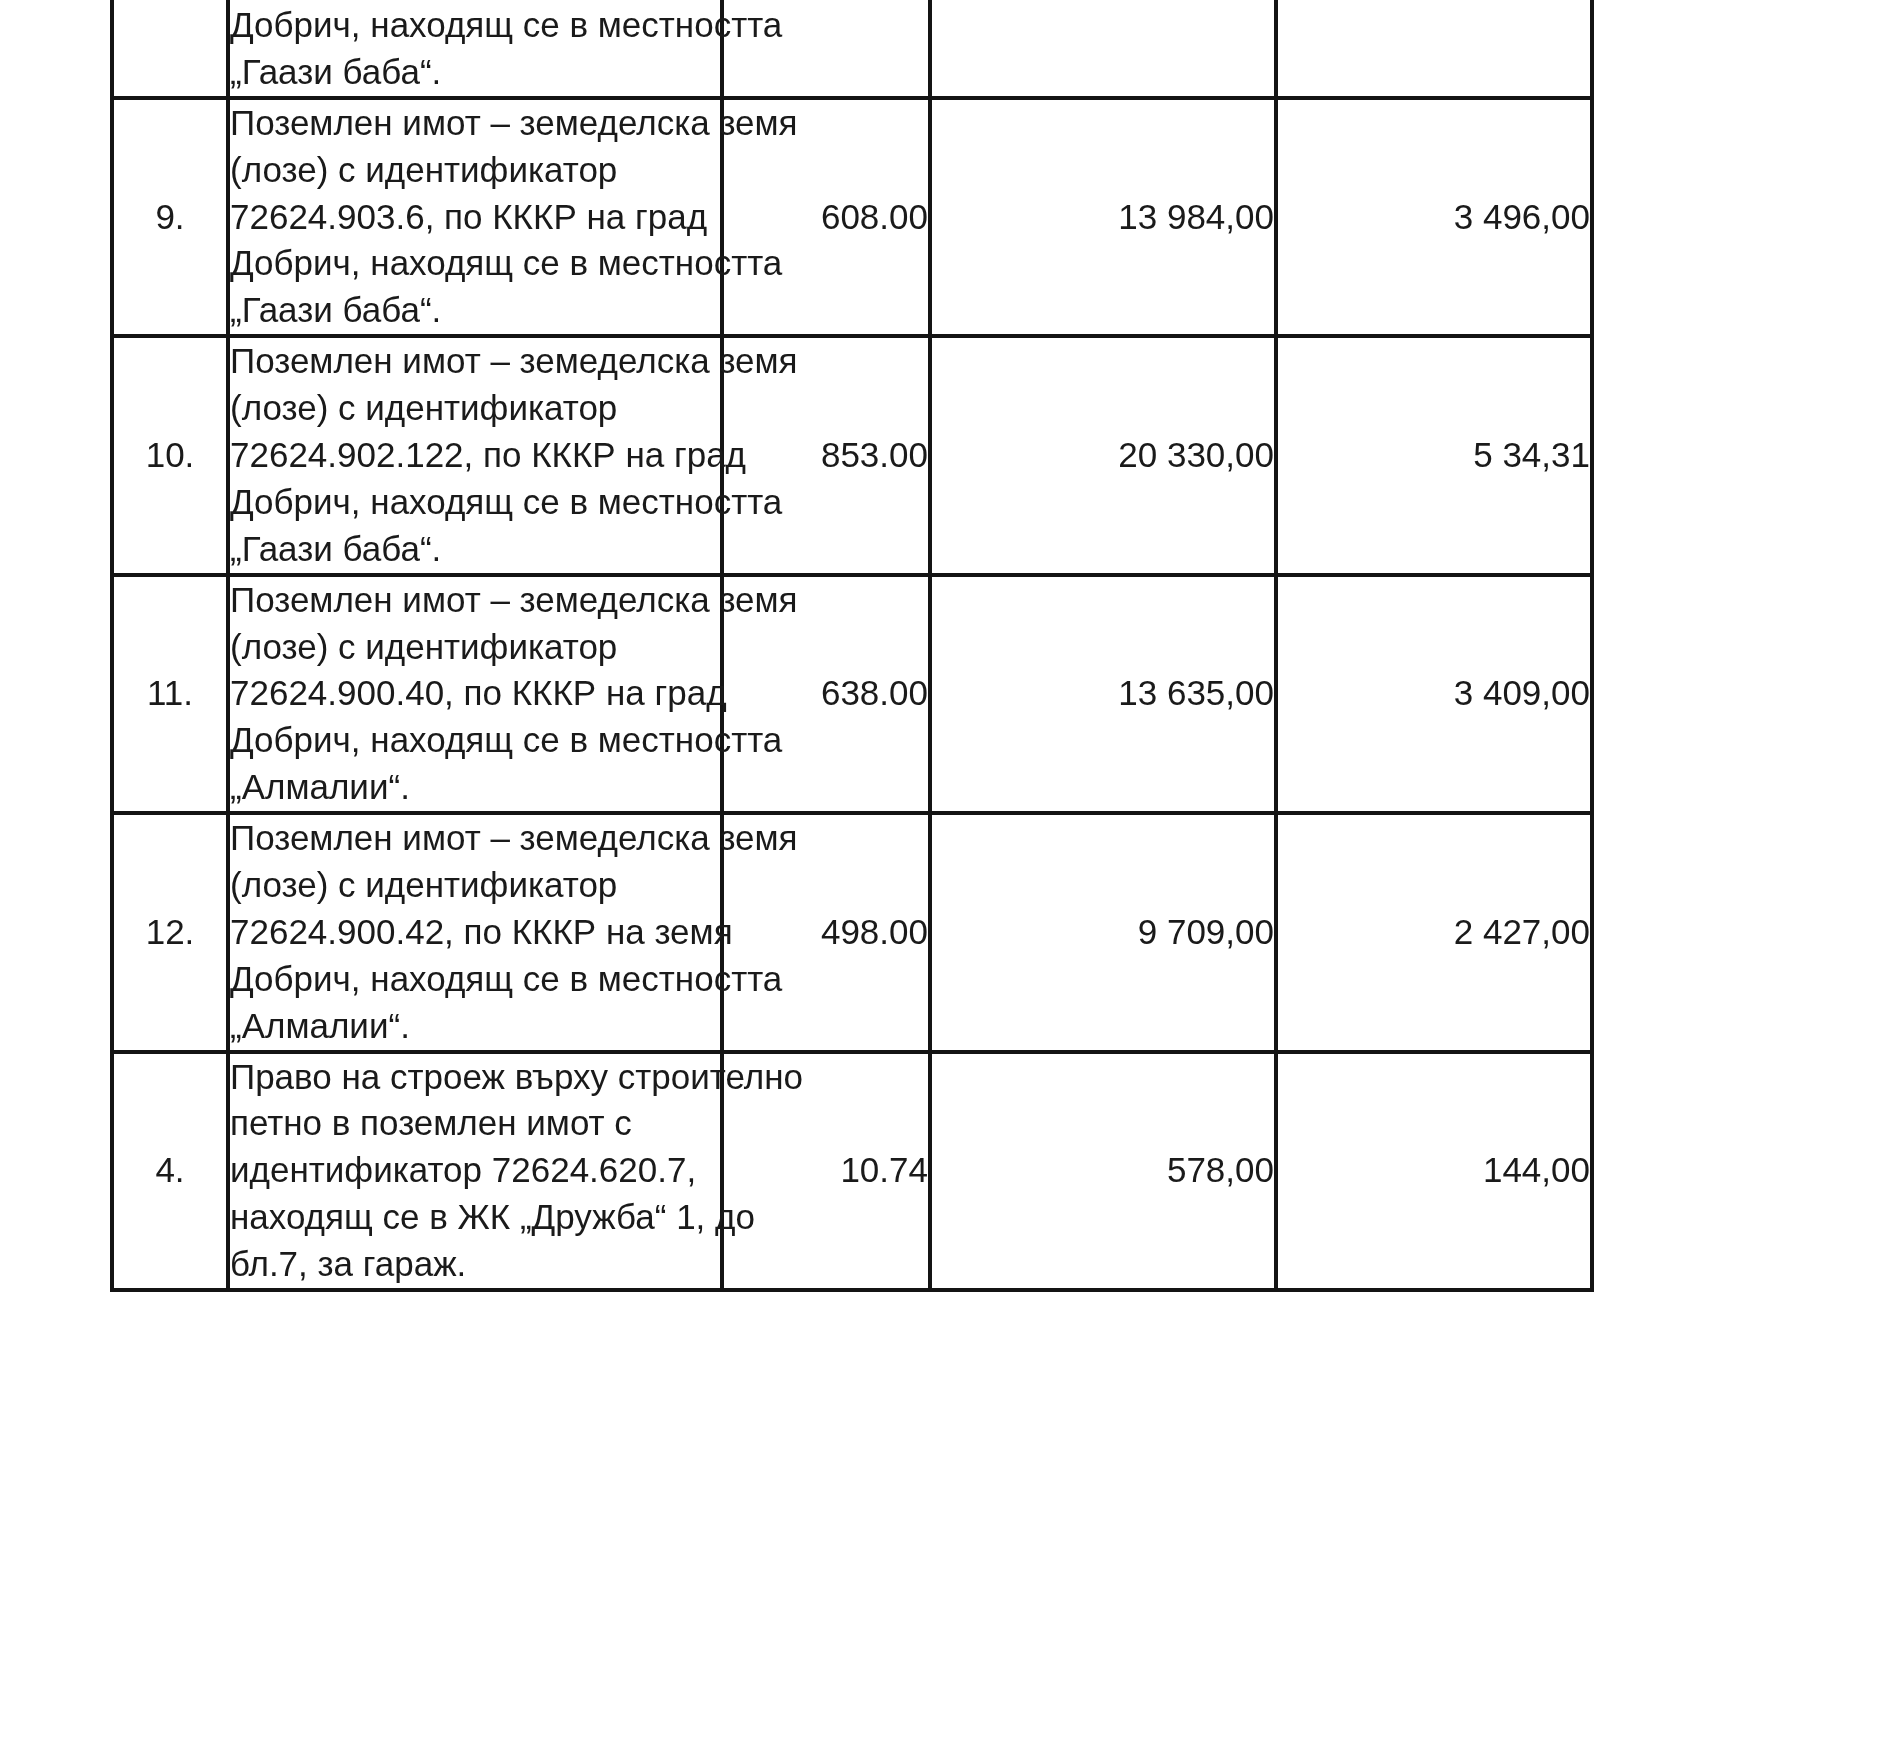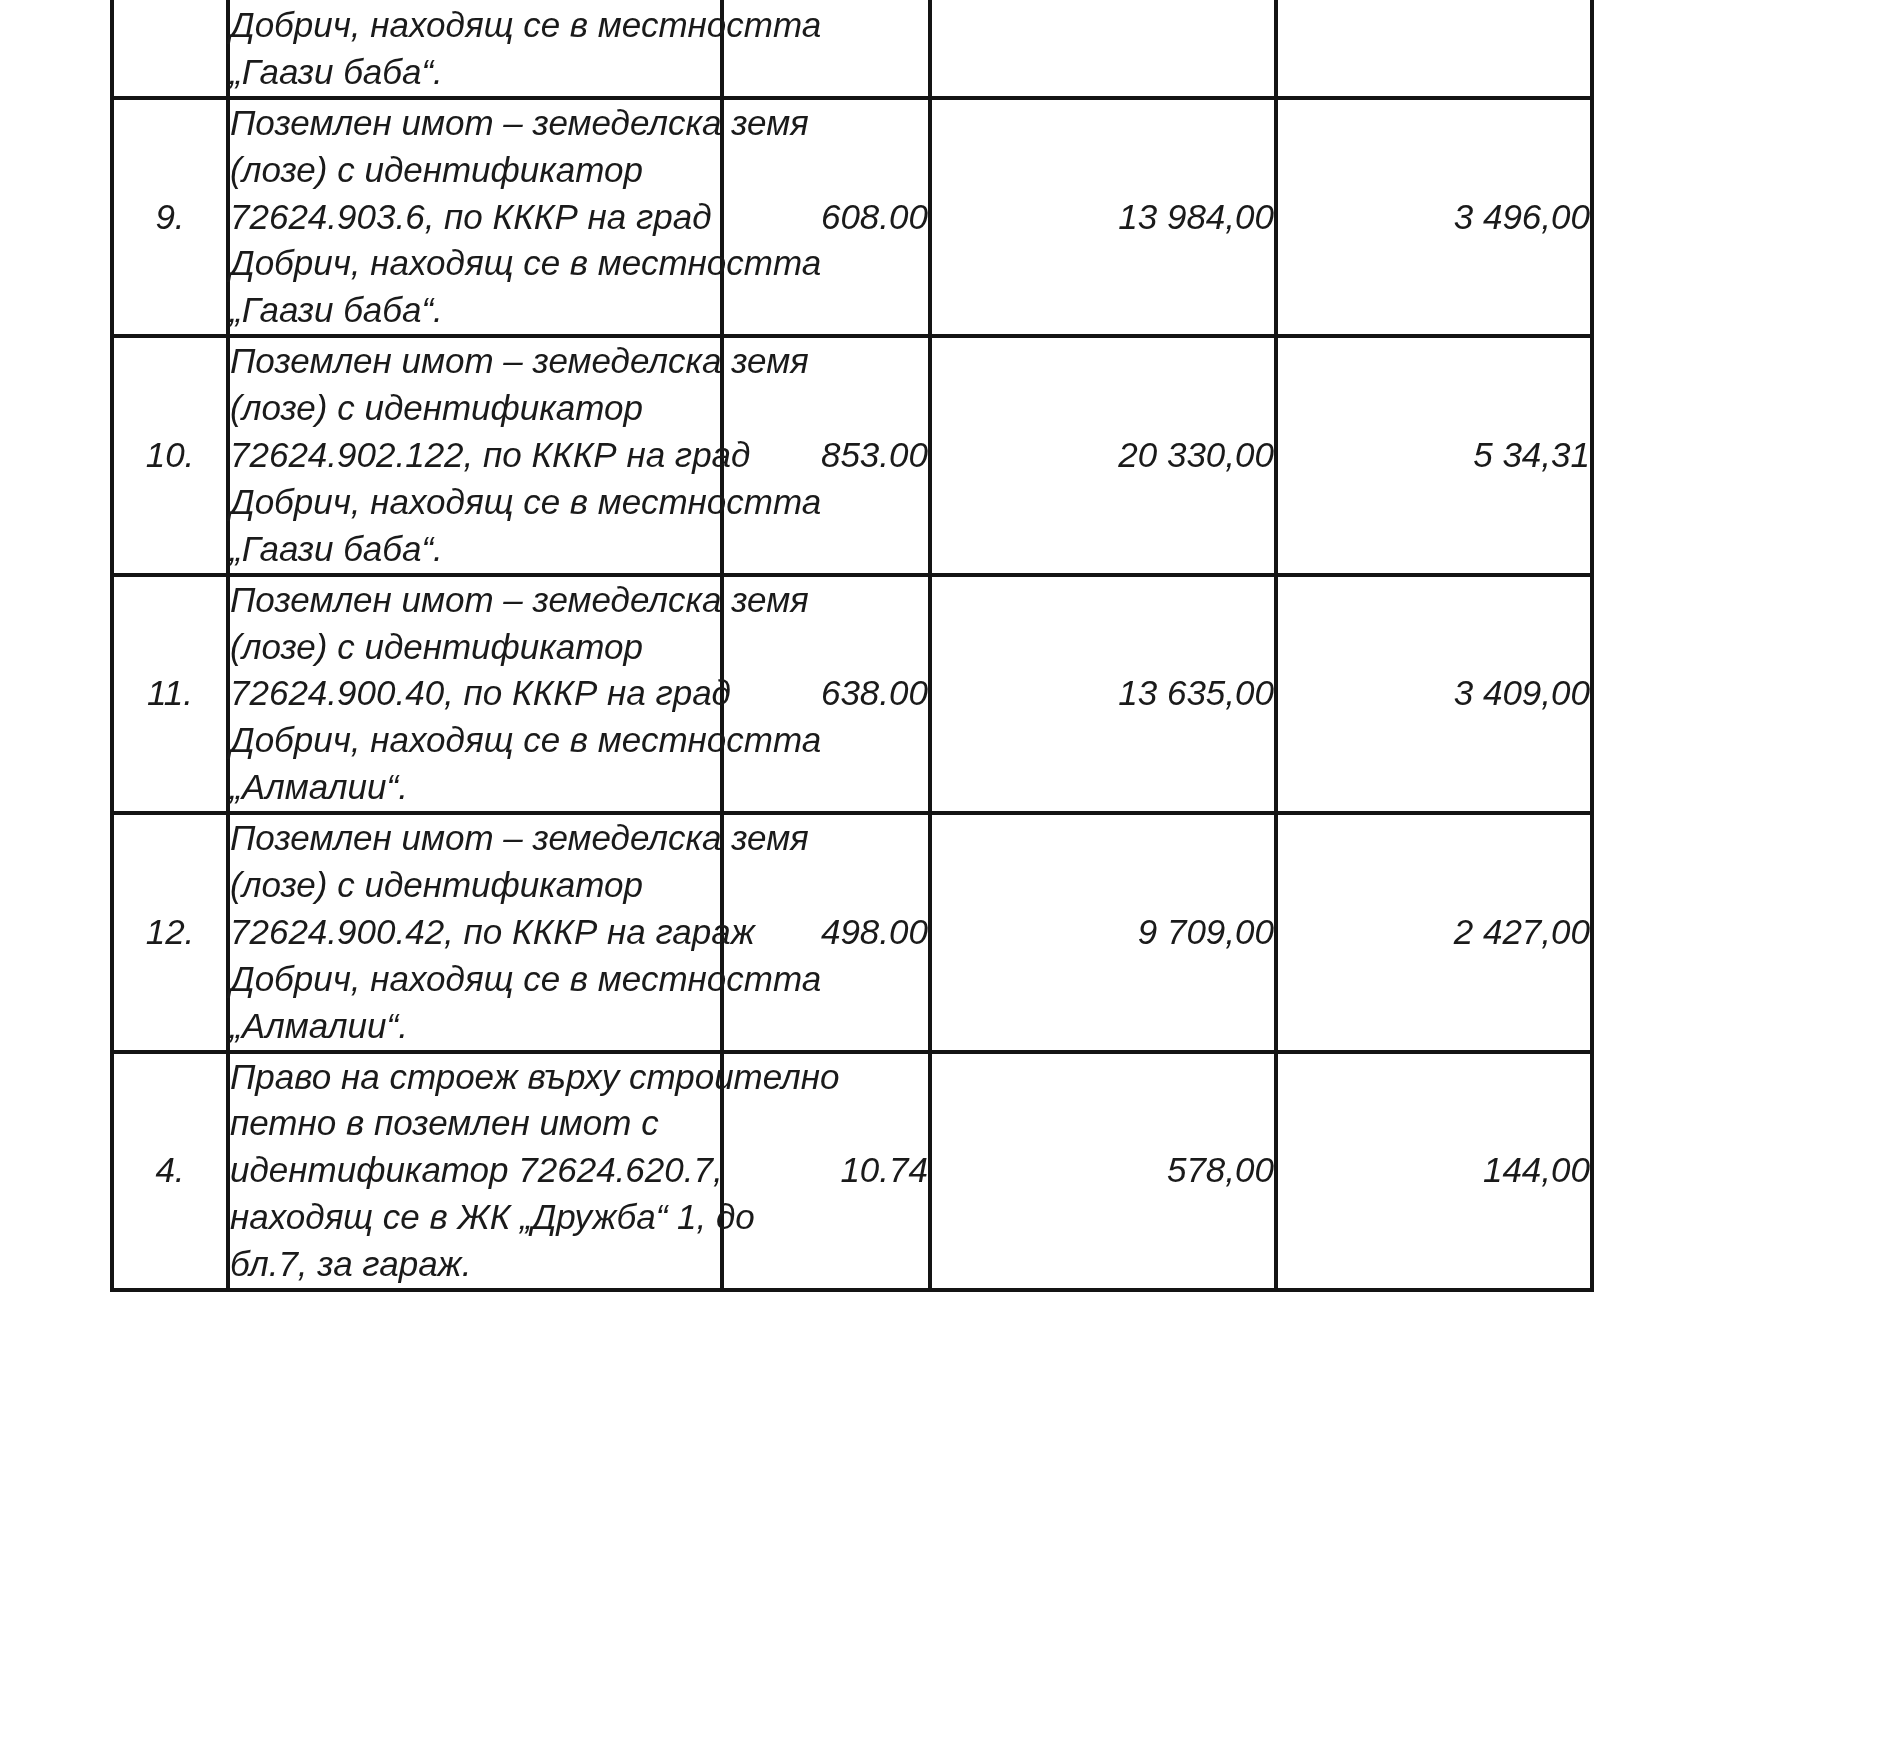--- a/index.html
+++ b/index.html
@@ -30,21 +30,20 @@
   table.asset-table col.c-area  { width: 208px; }
   table.asset-table col.c-val1  { width: 346px; }
   table.asset-table col.c-val2  { width: 316px; }
 
   table.asset-table td {
     border: 4px solid #141414;
     padding: 0;
     vertical-align: middle;
     font-size: 35px;
     line-height: 1.34;
-    font-style: italic;
   }
   td.num {
     text-align: center;
     font-size: 35px;
     padding: 0 6px;
   }
   td.desc {
     text-align: left;
     padding: 10px 14px 12px 18px;
     vertical-align: top;
@@ -126,21 +125,21 @@
           </td>
           <td class="numeric">638.00</td>
           <td class="numeric">13 635,00</td>
           <td class="numeric">3 409,00</td>
         </tr>
         <tr>
           <td class="num">12.</td>
           <td class="desc">
             <span class="desc-line">Поземлен имот – земеделска земя</span>
             <span class="desc-line">(лозе) с идентификатор</span>
-            <span class="desc-line">72624.900.42, по КККР на гараж</span>
+            <span class="desc-line">72624.900.42, по КККР на земя</span>
             <span class="desc-line">Добрич, находящ се в местността</span>
             <span class="desc-line">„Алмалии“.</span>
           </td>
           <td class="numeric">498.00</td>
           <td class="numeric">9 709,00</td>
           <td class="numeric">2 427,00</td>
         </tr>
         <tr>
           <td class="num">4.</td>
           <td class="desc">

